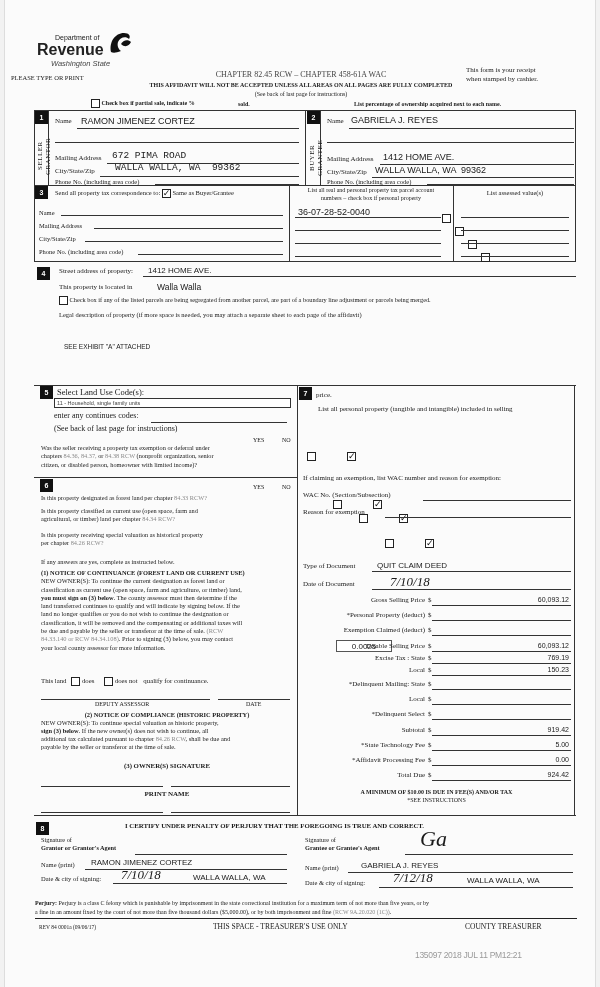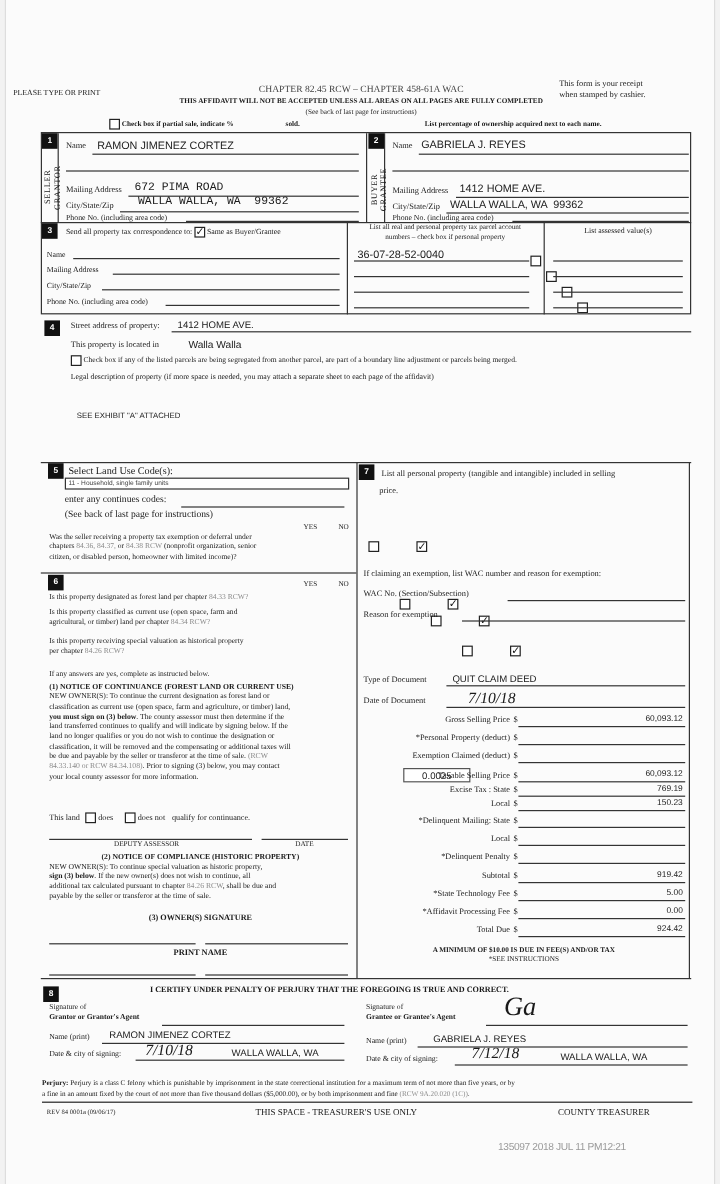--- a/index.html
+++ b/index.html
@@ -17,20 +17,29 @@
 .val{font-family:"Liberation Sans",sans-serif;font-size:9px;white-space:nowrap}
 .link{color:#8a8a8a}
 .vert{writing-mode:vertical-rl;transform:rotate(180deg);font-size:7px;letter-spacing:0.5px;text-align:center;line-height:8px}
 </style>
 </head>
 <body>
 
 <div class="page">
 
   
+  <div class="abs" style="left:32px;top:28px;width:100px;height:45px">
+    <div class="abs sans" style="left:18px;top:6px;font-size:7px">Department of</div>
+    <div class="abs sans" style="left:0;top:13px;font-size:16px;font-weight:bold;color:#222">Revenue</div>
+    <div class="abs sans" style="left:14px;top:31px;font-size:7.5px;font-style:italic;color:#444">Washington State</div>
+    <svg class="abs" style="left:70px;top:2px" width="26" height="26" viewBox="0 0 26 26">
+      <path d="M4 22 C2 12 8 3 17 3 C22 3 24 6 22 9 C19 6 13 7 11 12 C10 15 11 19 14 21 C9 23 6 23 4 22Z" fill="#111"></path>
+      <path d="M14 14 C16 10 21 9 24 12 C22 16 18 18 14 14Z" fill="#111"></path>
+    </svg>
+  </div>
 
   <div class="abs lbl" style="left:6px;top:74px;font-size:6.5px">PLEASE TYPE OR PRINT</div>
   <div class="abs" style="left:0;top:70px;width:592px;text-align:center;font-size:8px;color:#444">CHAPTER 82.45 RCW – CHAPTER 458-61A WAC</div>
   <div class="abs lbl" style="left:461px;top:66px;font-size:7px">This form is your receipt</div>
   <div class="abs lbl" style="left:461px;top:75px;font-size:7px">when stamped by cashier.</div>
   <div class="abs" style="left:0;top:82px;width:592px;text-align:center;font-size:6px;font-weight:bold">THIS AFFIDAVIT WILL NOT BE ACCEPTED UNLESS ALL AREAS ON ALL PAGES ARE FULLY COMPLETED</div>
   <div class="abs" style="left:0;top:91px;width:592px;text-align:center;font-size:6px">(See back of last page for instructions)</div>
   <div class="abs lbl" style="left:86px;top:99px;font-size:6px;font-weight:bold">
     <span class="cb"></span>
     <span>Check box if partial sale, indicate %</span>
@@ -207,22 +216,22 @@
   <div class="abs" style="left:36px;top:762px;width:252px;text-align:center;font-size:6.8px;font-weight:bold">(3)  OWNER(S) SIGNATURE</div>
   <div class="line" style="left:36px;top:786px;width:122px"></div>
   <div class="line" style="left:166px;top:786px;width:119px"></div>
   <div class="abs" style="left:36px;top:790px;width:252px;text-align:center;font-size:7px;font-weight:bold">PRINT NAME</div>
   <div class="line" style="left:36px;top:812px;width:122px"></div>
   <div class="line" style="left:166px;top:812px;width:119px"></div>
 
   
   <div class="num" style="left:294px;top:387px">7</div>
   <div class="abs" style="left:313px;top:388px;font-size:7px;line-height:14px">
+    <div style="margin-left:-2px">price.</div>
     <div>List all  personal property (tangible and intangible) included in selling</div>
-    <div style="margin-left:-2px">price.</div>
   </div>
   <div class="abs lbl" style="left:298px;top:474px;font-size:7px">If claiming an exemption, list WAC number and reason for exemption:</div>
   <div class="abs lbl" style="left:298px;top:491px;font-size:7px">WAC No. (Section/Subsection)</div>
   <div class="line" style="left:418px;top:500px;width:148px"></div>
   <div class="abs lbl" style="left:298px;top:508px;font-size:7px">Reason for exemption</div>
   <div class="line" style="left:380px;top:517px;width:186px"></div>
 
   <div class="abs lbl" style="left:298px;top:562px;font-size:7px">Type of Document</div>
   <div class="line" style="left:367px;top:571px;width:199px"></div>
   <div class="abs sans" style="left:372px;top:561px;font-size:8px">QUIT CLAIM DEED</div>
@@ -267,21 +276,21 @@
     <div class="abs lbl" style="right:148px;top:84px;font-size:7px">*Delinquent Mailing: State</div>
     <div class="abs lbl" style="left:127px;top:84px;font-size:7px">$</div>
     <div class="line" style="left:131px;top:93px;width:139px"></div>
     <div class="abs val" style="right:4px;top:84px;font-size:7px"></div>
 
     <div class="abs lbl" style="right:148px;top:99px;font-size:7px">Local</div>
     <div class="abs lbl" style="left:127px;top:99px;font-size:7px">$</div>
     <div class="line" style="left:131px;top:108px;width:139px"></div>
     <div class="abs val" style="right:4px;top:99px;font-size:7px"></div>
 
-    <div class="abs lbl" style="right:148px;top:114px;font-size:7px">*Delinquent Penalty</div>
+    <div class="abs lbl" style="right:148px;top:114px;font-size:7px">*Delinquent Select</div>
     <div class="abs lbl" style="left:127px;top:114px;font-size:7px">$</div>
     <div class="line" style="left:131px;top:123px;width:139px"></div>
     <div class="abs val" style="right:4px;top:114px;font-size:7px"></div>
 
     <div class="abs lbl" style="right:148px;top:130px;font-size:7px">Subtotal</div>
     <div class="abs lbl" style="left:127px;top:130px;font-size:7px">$</div>
     <div class="line" style="left:131px;top:139px;width:139px"></div>
     <div class="abs val" style="right:4px;top:130px;font-size:7px">919.42</div>
 
     <div class="abs lbl" style="right:148px;top:145px;font-size:7px">*State Technology Fee</div>

